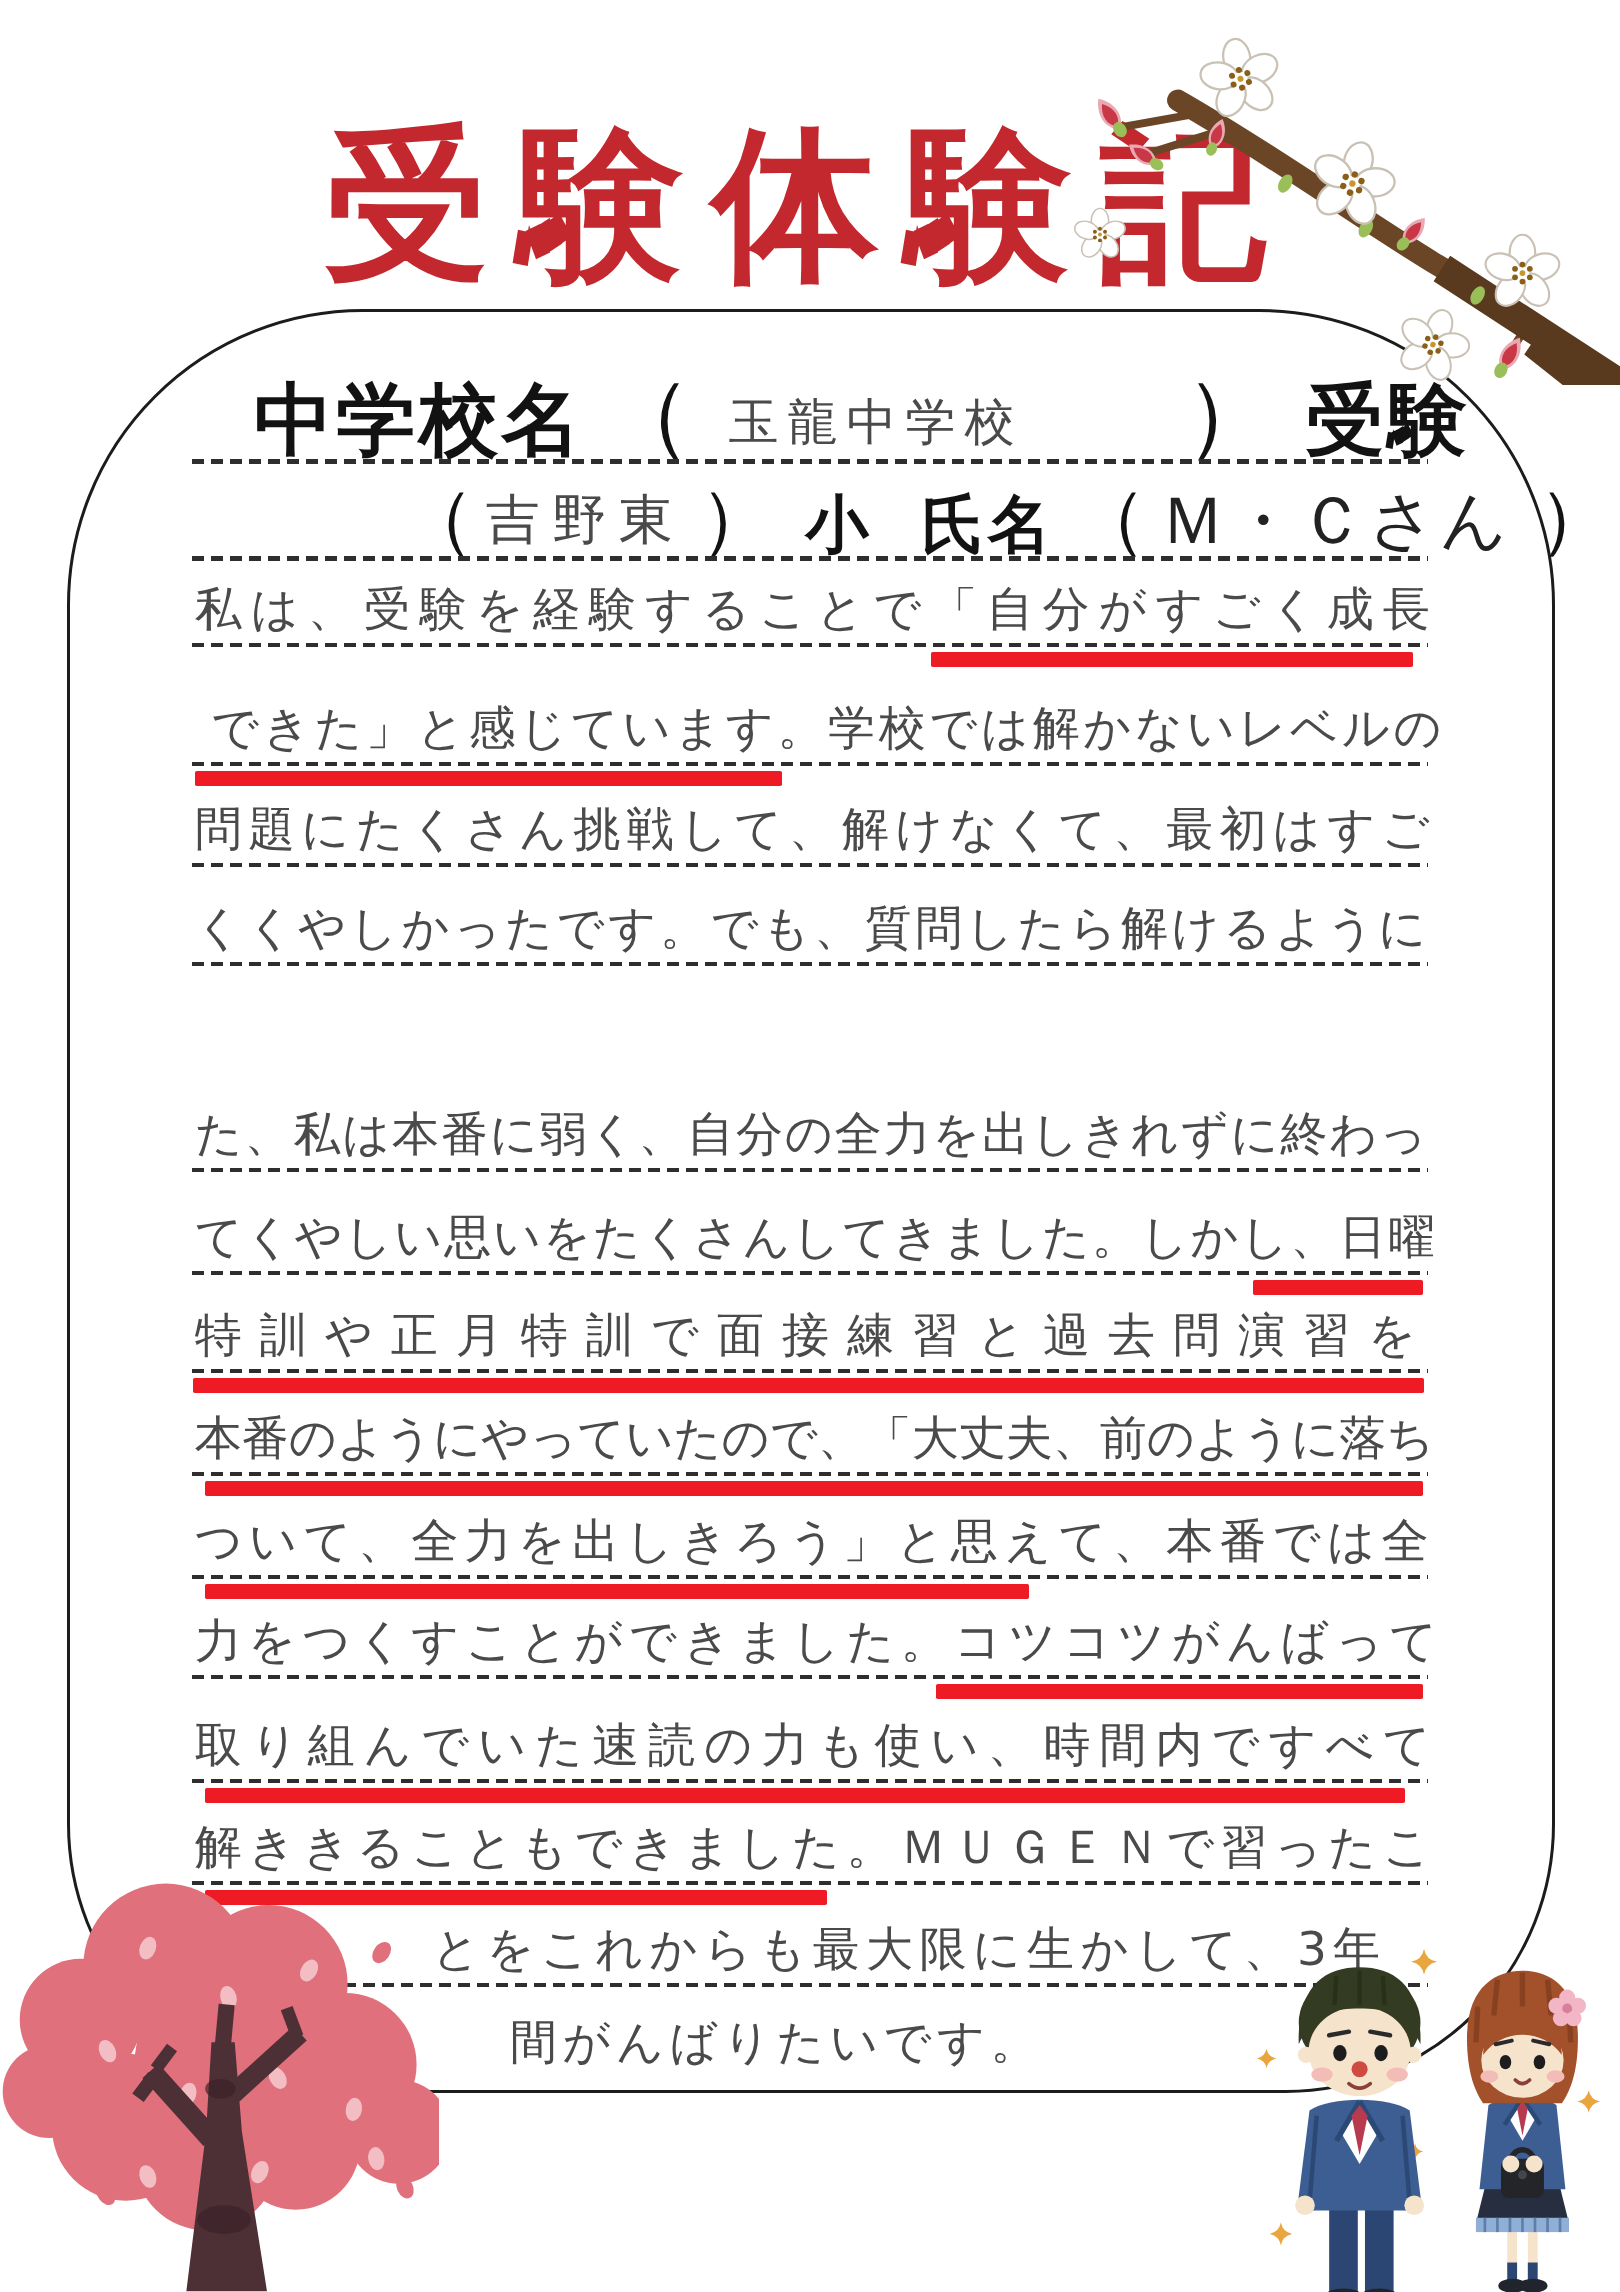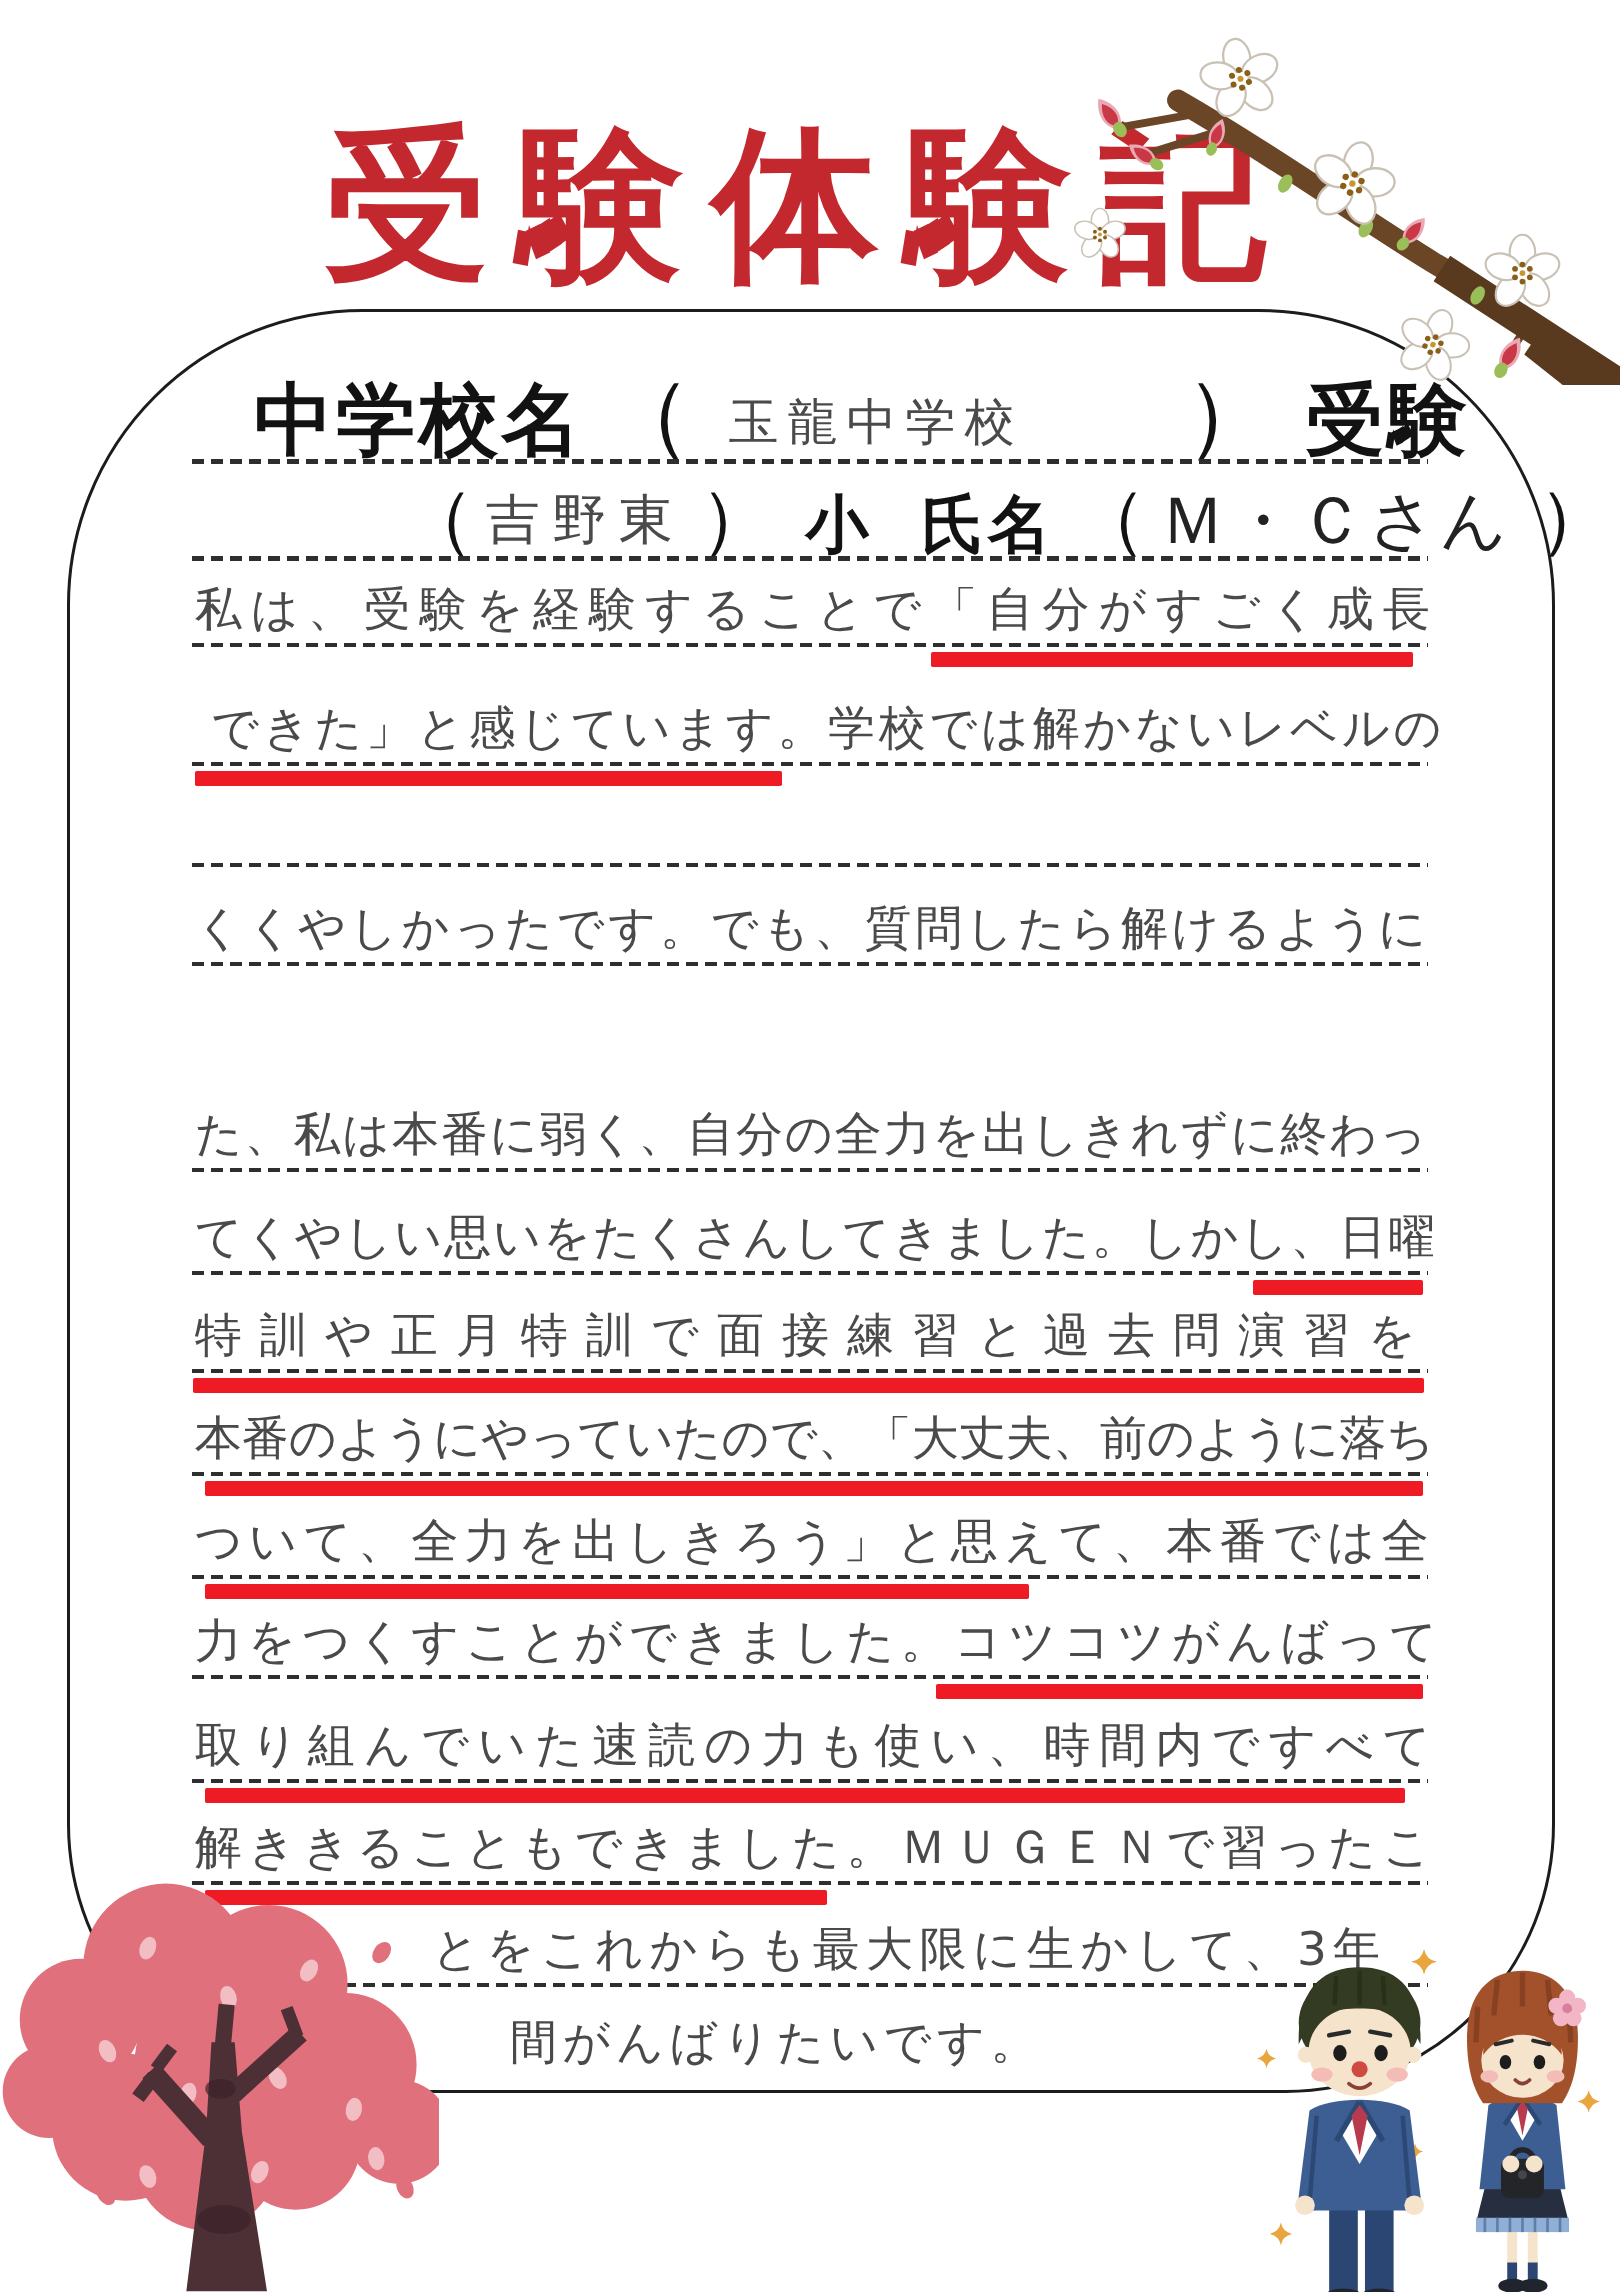--- a/index.html
+++ b/index.html
@@ -172,20 +172,21 @@
           <span class="txt hand" style="margin-left: 2.7px; letter-spacing: 9px;">私は、受験を経験することで「自分がすごく成長</span>
           <div class="rule"></div>
           <div class="red-underline" style="left: 739px; width: 482px; background: rgb(238, 27, 36);"></div>
         </div>
         <div class="essay-row" style="top: 361px;">
           <span class="txt hand" style="margin-left: 19px; letter-spacing: 3.6px; text-align: right;">できた」と感じています。学校では解かないレベルの</span>
           <div class="rule"></div>
           <div class="red-underline" style="left: 2.7px; width: 587px; background: rgb(238, 27, 36);"></div>
         </div>
         <div class="essay-row" style="top: 462px;">
+          <span class="txt hand" style="margin-left: 2.7px; letter-spacing: 6.3px;">問題にたくさん挑戦して、解けなくて、最初はすご</span>
           <div class="rule"></div>
         </div>
         <div class="essay-row" style="top: 561px;">
           <span class="txt hand" style="margin-left: 2.7px; letter-spacing: 3.6px;">くくやしかったです。でも、質問したら解けるように</span>
           <div class="rule"></div>
         </div>
         <div class="essay-row" style="top: 870px;">
           <span class="txt hand" style="margin-left: 2.7px; letter-spacing: 1.8px;">てくやしい思いをたくさんしてきました。しかし、日曜</span>
           <div class="rule"></div>
           <div class="red-underline" style="left: 1061px; width: 170px; background: rgb(238, 27, 36);"></div>

